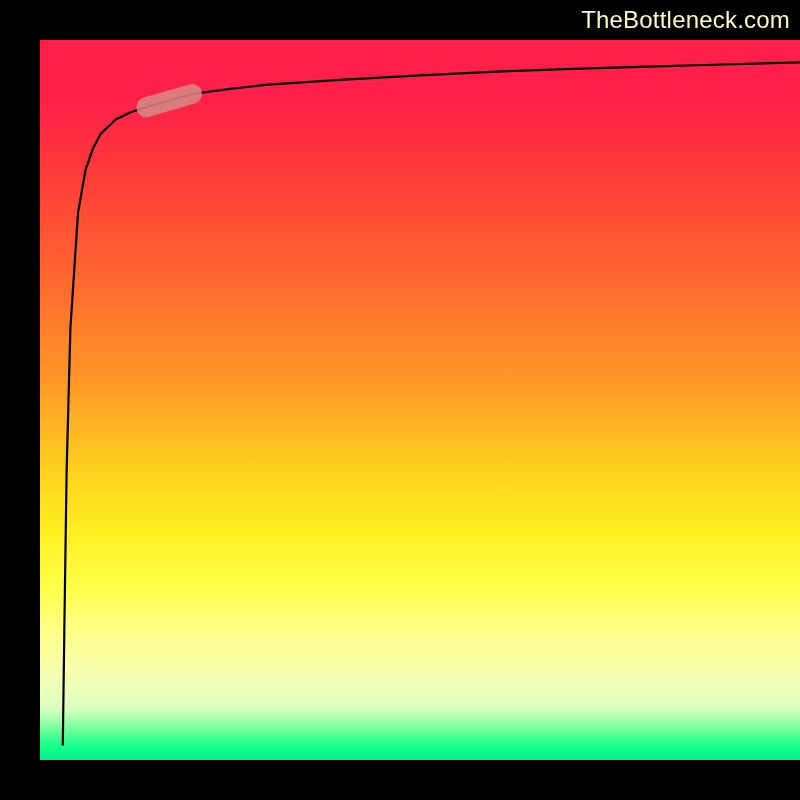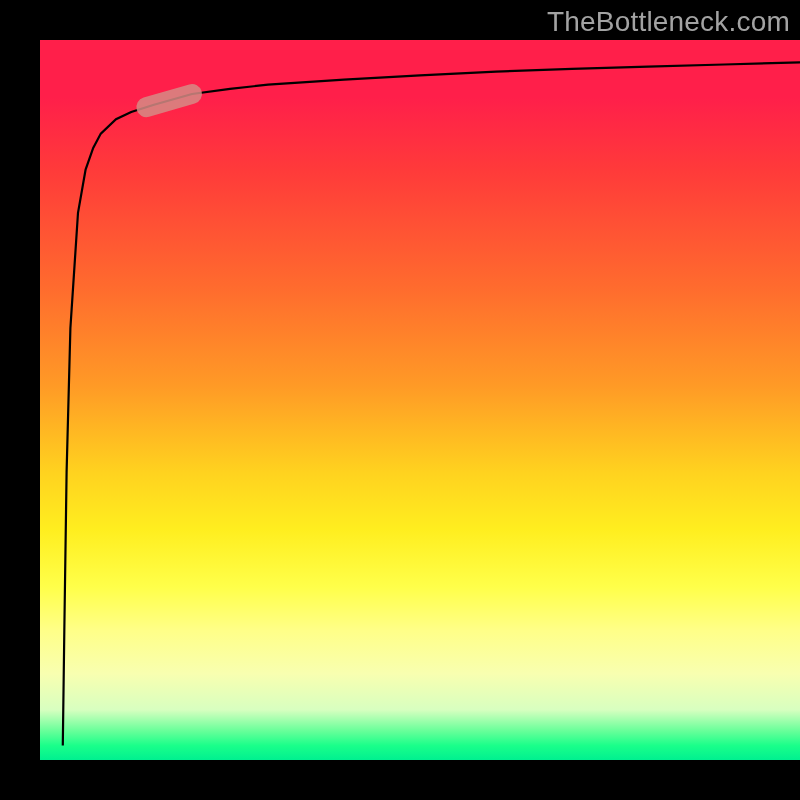--- a/index.html
+++ b/index.html
@@ -57,22 +57,22 @@
     stroke: #d68b85;
     stroke-width: 20;
     stroke-linecap: round;
     opacity: 0.85;
   }
   .attribution {
     position: absolute;
     top: 6px;
     right: 10px;
     font-family: Arial, Helvetica, sans-serif;
-    font-size: 28px;
-    color: #a3a3a3;
+    font-size: 24px;
+    color: #fef9c3;
     letter-spacing: 0.2px;
     user-select: none;
     margin-left: 23px;
   }
 </style>
 </head>
 <body>
 
 <div class="container">
   <div class="attribution">TheBottleneck.com</div>

